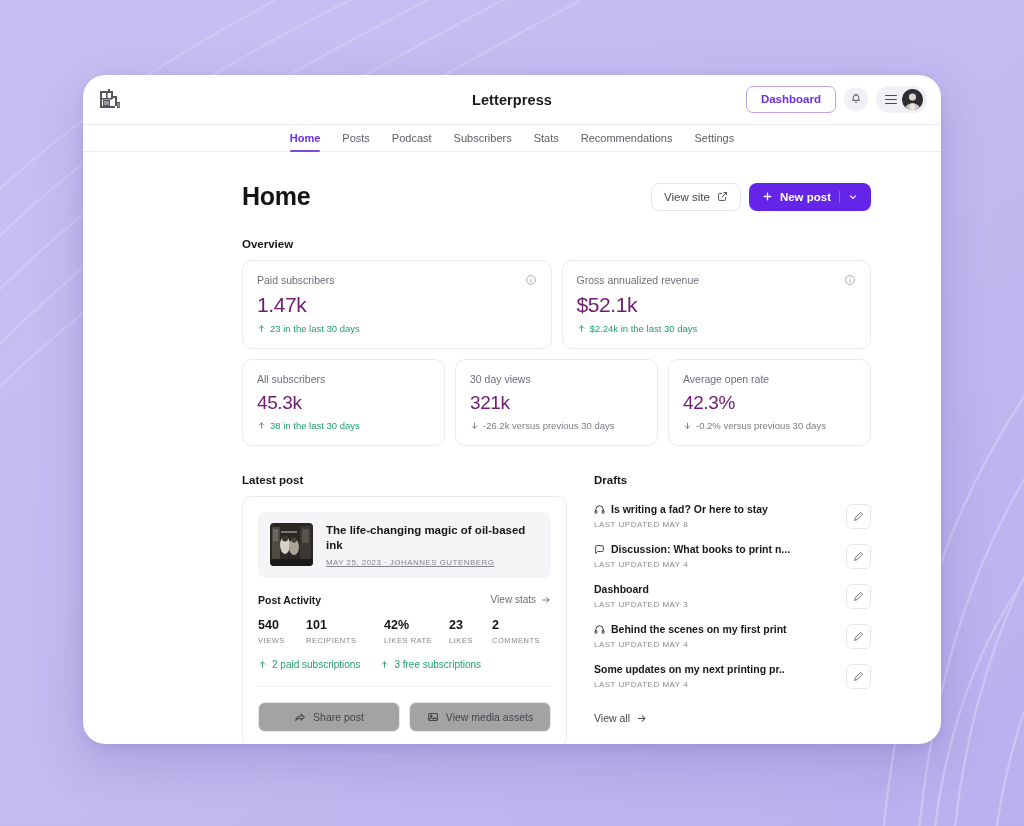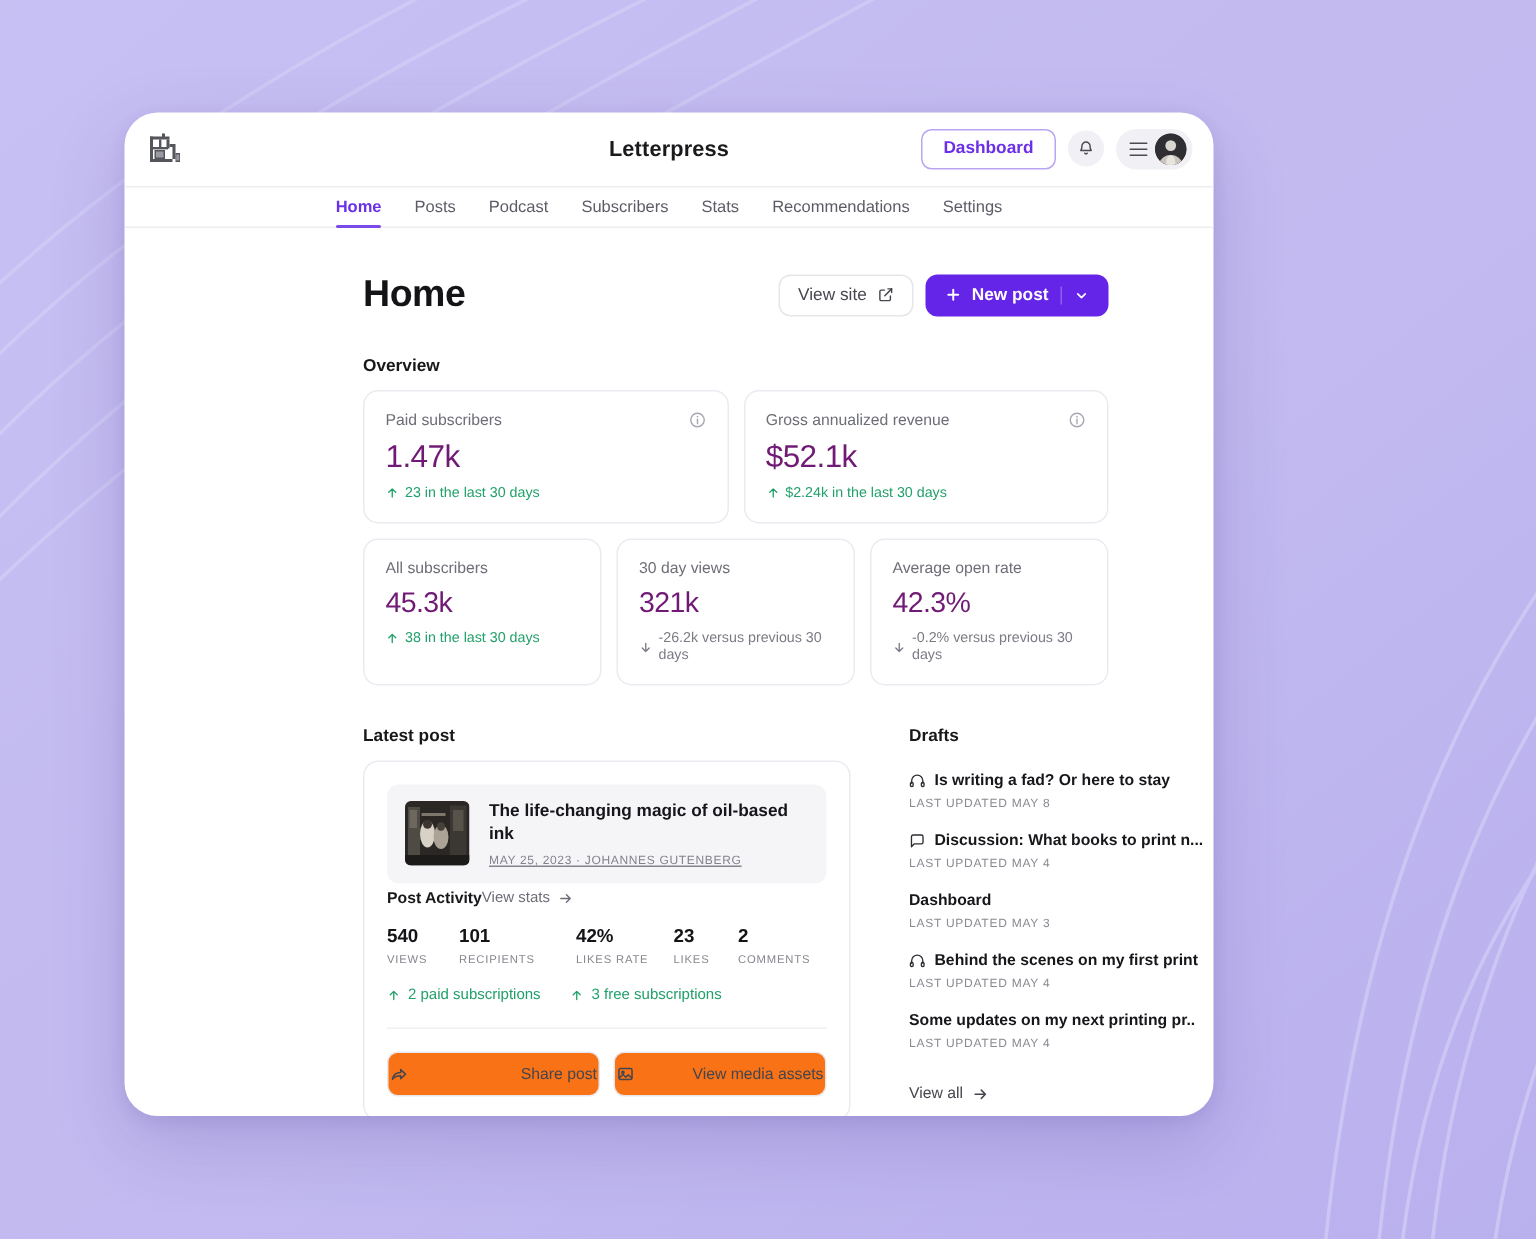--- a/index.html
+++ b/index.html
@@ -12,21 +12,21 @@
     -webkit-font-smoothing: antialiased;
   }
   
   .bg-swirls { position: absolute; inset: 0; overflow: hidden; z-index: 0; }
   .bg-swirls svg { position: absolute; inset: 0; width: 1024px; height: 826px; }
 
   
   .window {
     position: absolute;
     left: 83px; top: 75px;
-    width: 726px; height: 669px;
+    width: 858px; height: 669px;
     background: #ffffff;
     border-radius: 22px;
     box-shadow: 0 18px 50px rgba(70,50,140,.20), 0 3px 10px rgba(70,50,140,.10);
     z-index: 2;
     overflow: hidden;
   }
 
   
   .titlebar {
     position: relative;
@@ -164,42 +164,42 @@
   .stat-value { font-size: 21px; font-weight: normal; color: #701a75; margin-top: 7px; letter-spacing: -.4px; }
   .stat-value.small { font-size: 19px; }
   .stat-delta {
     display: flex; align-items: center; gap: 4px;
     font-size: 9.5px; margin-top: 6px;
   }
   .stat-delta.up { color: #22a06b; }
   .stat-delta.down { color: #7b7b85; }
 
   
-  .cols { display: flex; gap: 39px; margin-top: 28px; }
+  .cols { display: flex; gap: 27px; margin-top: 28px; }
   .col-left { width: 325px; flex: 0 0 325px; }
   .col-right { flex: 1 1 auto; }
 
   .post-card {
     border: 1px solid #eceaf0;
     border-radius: 10px;
     padding: 15px;
   }
   .post-hero {
     display: flex; align-items: center; gap: 13px;
     background: #f5f4f7;
     border-radius: 8px;
     padding: 11px 12px;
   }
   .post-thumb { width: 43px; height: 43px; border-radius: 4px; flex: 0 0 auto; display:block; }
   .post-title { font-size: 11.5px; font-weight: bold; color: #16161a; line-height: 1.3; }
   .post-meta { font-size: 8px; color: #83838d; letter-spacing: .45px; margin-top: 5px; text-decoration: underline; }
 
   .activity-head {
-    display: flex; align-items: center; 
-    margin: 4px 0 12px;
+    display: flex; align-items: center; justify-content: space-between;
+    margin: 16px 0 12px;
   }
   .activity-title { font-size: 10.5px; font-weight: bold; color: #18181b; }
   .view-stats {
     display: flex; align-items: center; gap: 5px;
     font-size: 10px; color: #6d6d77; cursor: pointer;
   }
   .metrics { display: flex; gap: 0; }
   .metric { flex: 0 0 auto; }
   .metric:nth-child(1) { width: 48px; }
   .metric:nth-child(2) { width: 78px; }
@@ -213,24 +213,24 @@
     font-size: 10px; color: #22a06b;
   }
   .post-actions {
     display: flex; gap: 9px;
     margin-top: 16px;
     padding-top: 15px;
     border-top: 1px solid #f0eff3;
   }
   .post-action-btn {
     flex: 1 1 0;
-    display: flex; align-items: center; justify-content: space-between; gap: 7px;
+    display: flex; align-items: center; justify-content: center; gap: 7px;
     border: 1px solid #e8e7ec;
     border-radius: 7px;
-    background: #f97316;
+    background: #a3a3a3;
     padding: 8px 1px;
     font-size: 10.5px;
     color: #45454e;
     font-family: inherit;
     cursor: pointer;
   }
 
   
   .draft-row {
     display: flex; align-items: center; justify-content: space-between;

